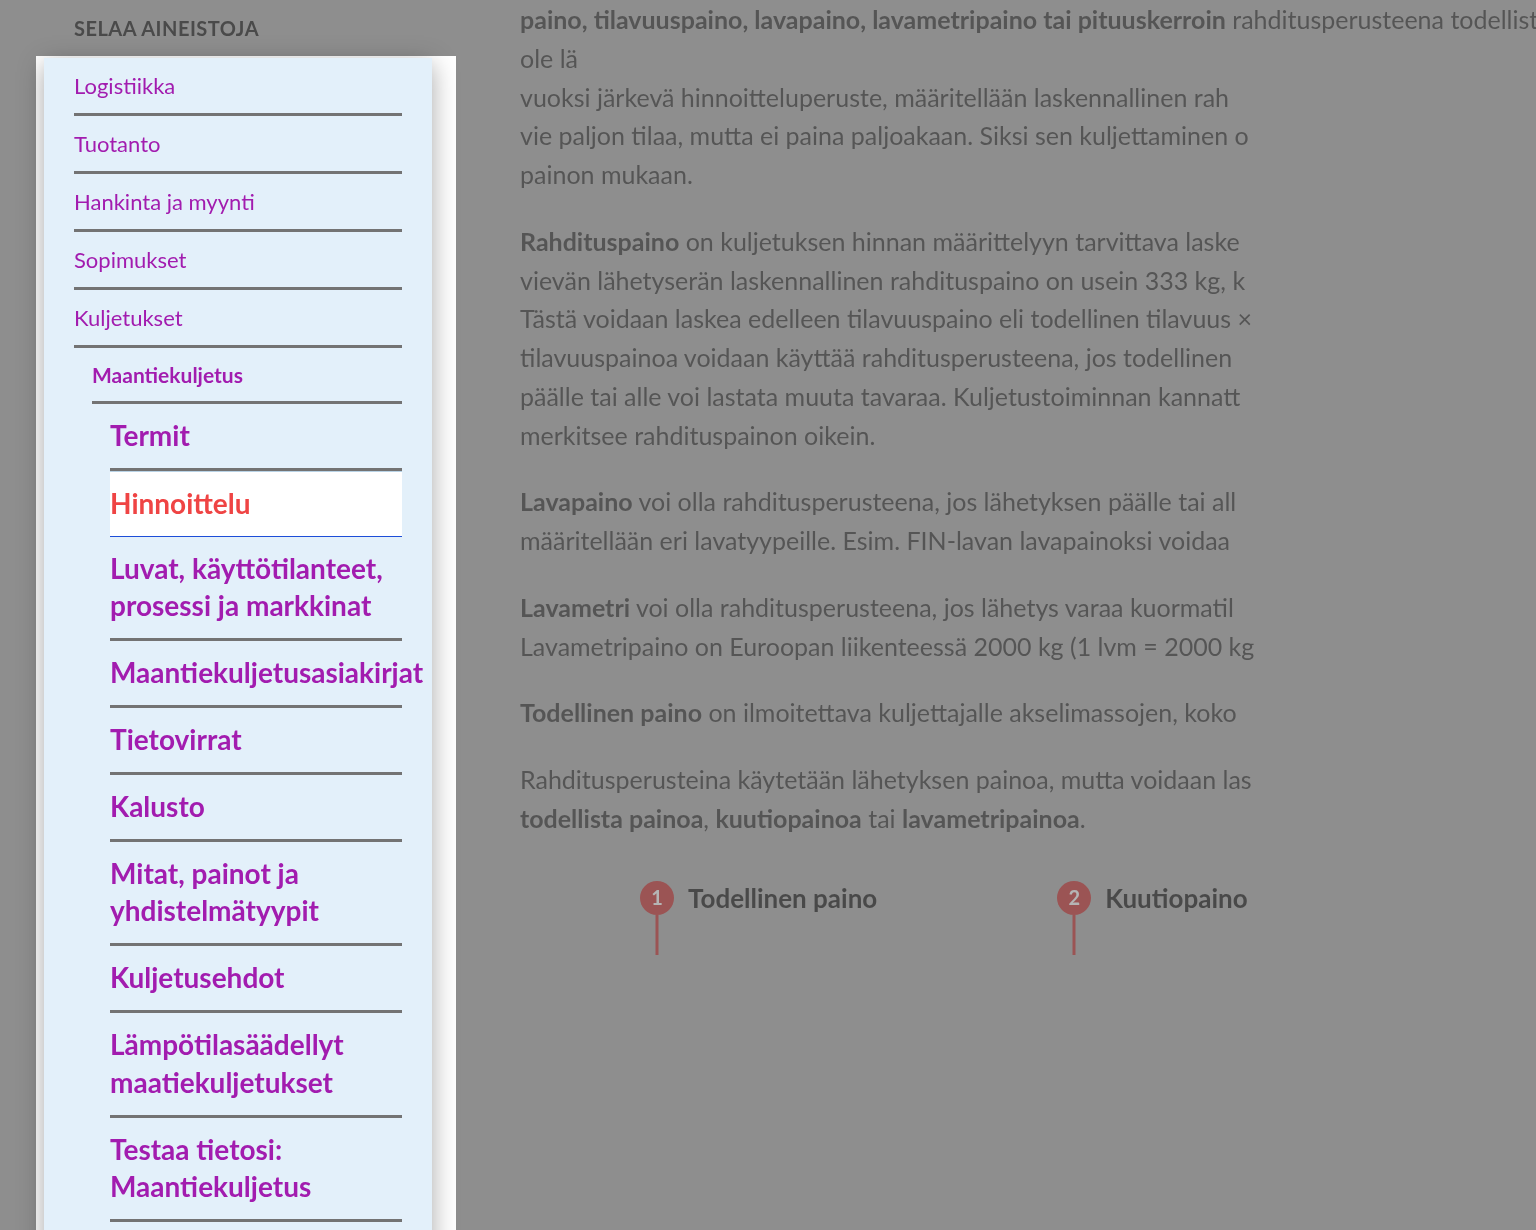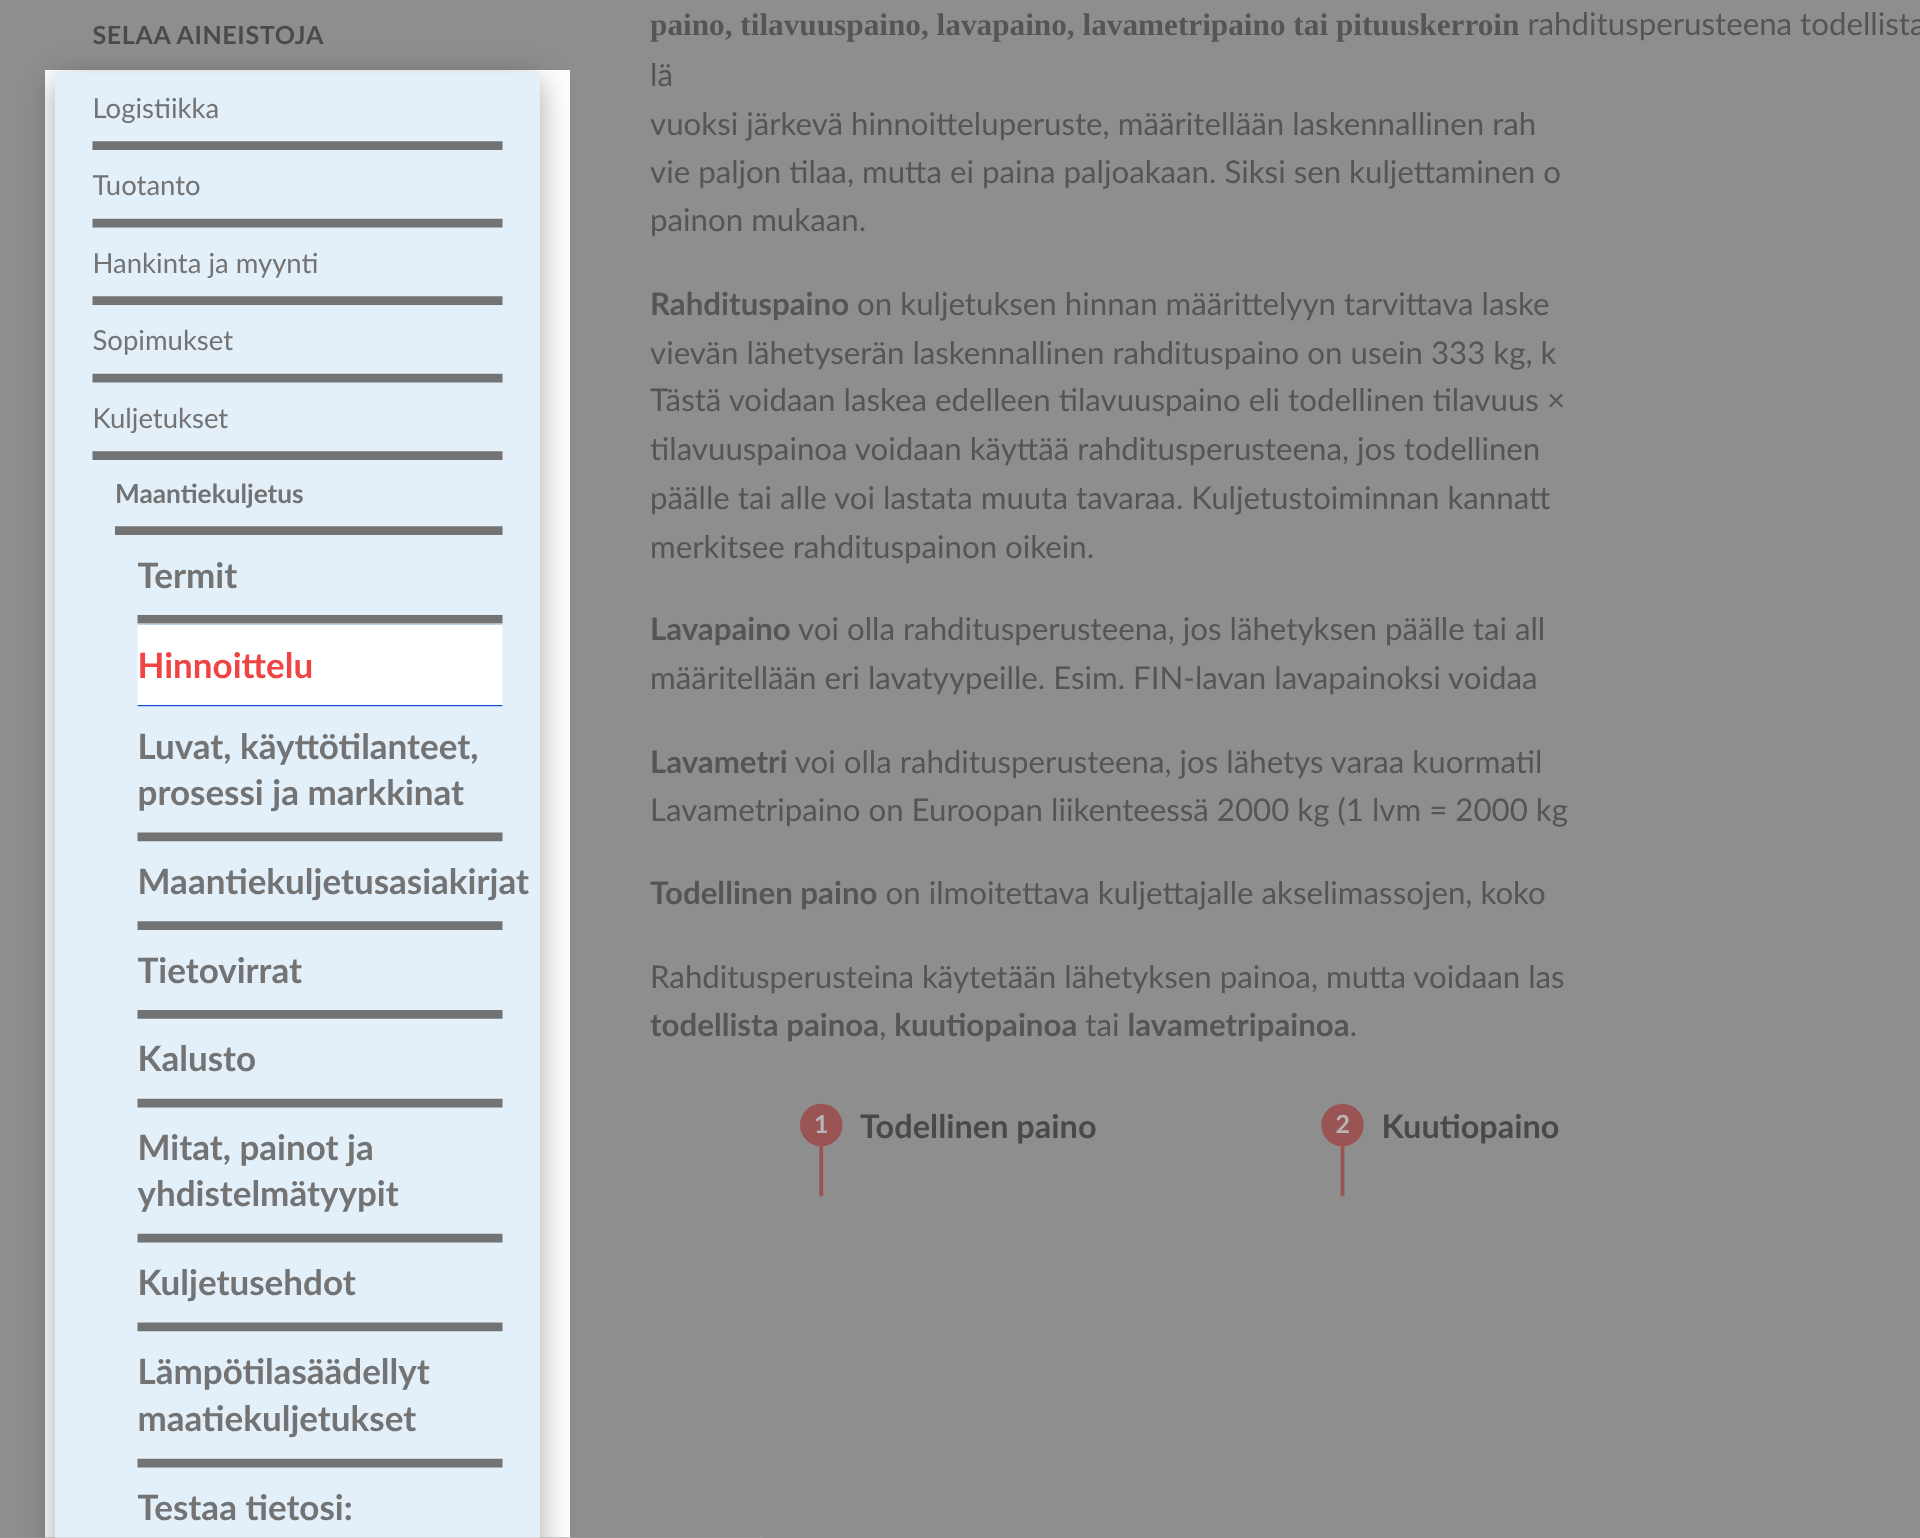--- a/index.html
+++ b/index.html
@@ -17,21 +17,21 @@
     position: absolute;
     left: 520px; top: 0;
     width: 1400px;
     padding: 0 0 0 0;
     color: #2c2c2c;
     font-size: 25px;
     line-height: 1.55;
     z-index: 1;
   }
   .content-area p { margin-bottom: 28px; }
-  .content-area .lead-bold { font-weight: 700; font-family: Liberation Serif, serif; }
+  .content-area .lead-bold { font-weight: 700; }
   .content-area strong { font-weight: 700; }
 
   .figure-row {
     display: flex;
     gap: 180px;
     margin-top: 40px;
     padding-left: 120px;
   }
   .fig-item {
     display: flex;
@@ -88,23 +88,23 @@
     background:#fff;
     z-index:-1;
   }
 
   ul.nav { list-style: none; }
   ul.nav > li { }
   .nav-link {
     display: block;
     padding: 14px 0 14px 0;
     margin: 0 30px;
-    color: #737373;
+    color: #a21caf;
     font-size: 22px;
-    border-bottom: 7px solid #737373;
+    border-bottom: 3px solid #737373;
     cursor: pointer;
   }
 
   ul.nav ul { list-style: none; margin-left: 18px; }
   ul.nav ul .nav-link { margin: 0 30px 0 30px; font-size: 21px; font-weight: bold; }
 
   ul.nav ul ul { margin-left: 18px; }
   ul.nav ul ul .nav-link { margin: 0 30px 0 30px; font-size: 28px; padding: 13px 0; line-height:1.35; }
 
   .nav-link.active {

